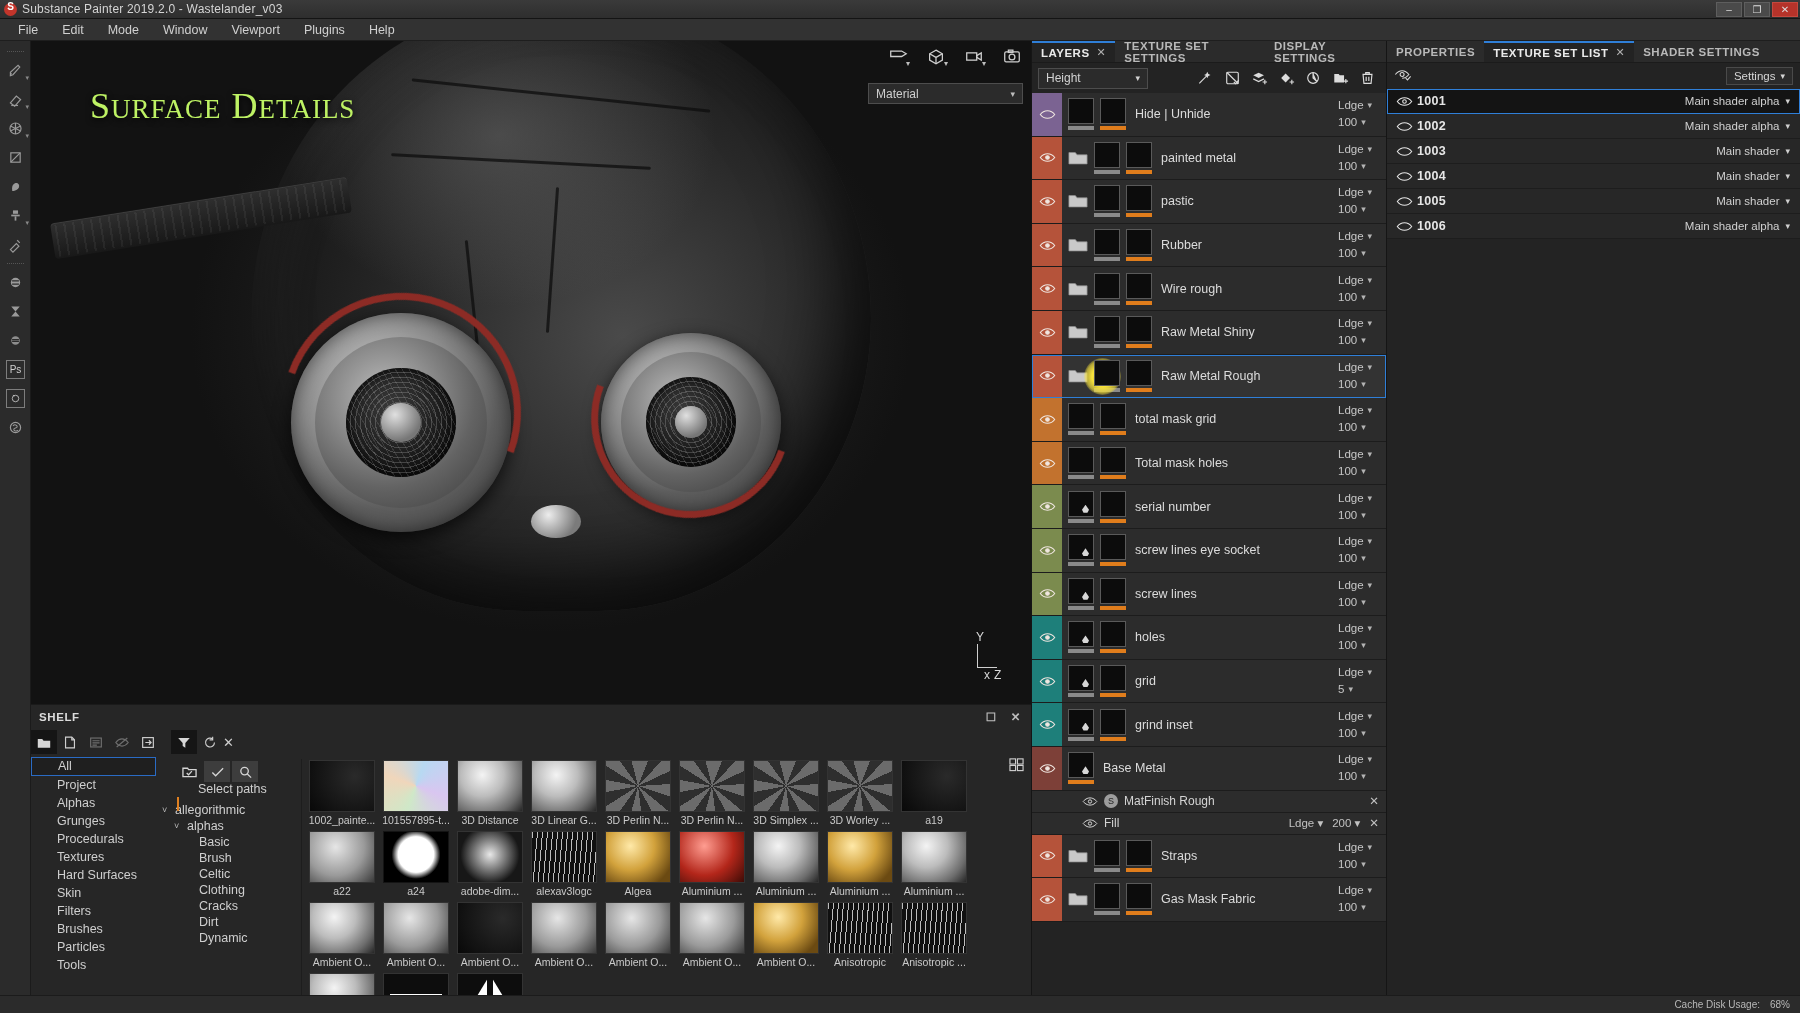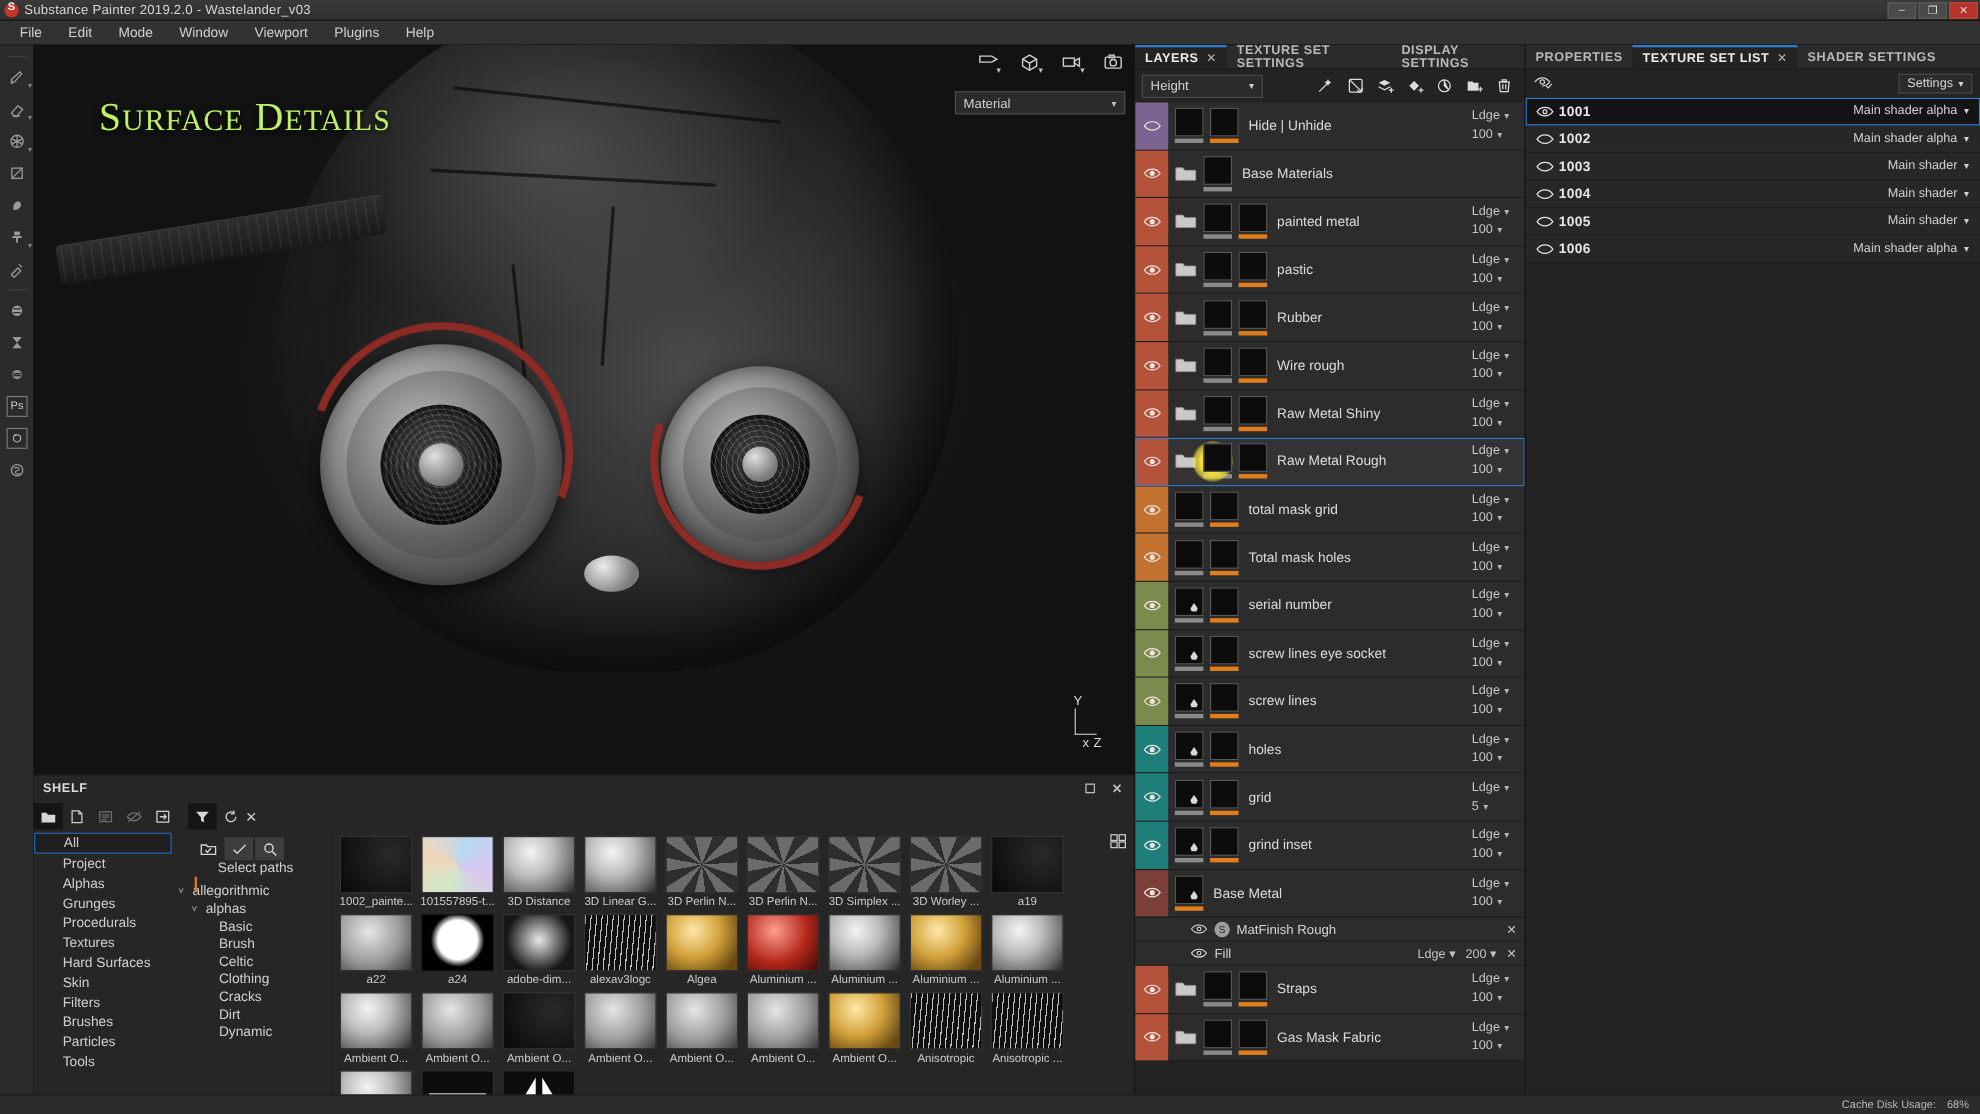--- a/index.html
+++ b/index.html
@@ -819,40 +819,20 @@
             <path d="M1.5 6.5S4.7 2 10 2s8.5 4.5 8.5 4.5S15.3 11 10 11 1.5 6.5 1.5 6.5z"></path>
             <circle class="pupil" cx="10" cy="6.5" r="2.1"></circle>
           </svg>
         </div>
         <div class="rowmain">
           <span class="folder"><svg viewBox="0 0 22 17">
               <path d="M1 2.5h7l2 2.5h11V15H1z"></path>
             </svg></span>
           <div class="thumbs">
             <div class="thumb">
-              <div class="img noisy" style=""></div>
-              <div class="bar "></div>
-            </div>
-          </div>
-          <span class="lname">Base Materials</span>
-        </div>
-      </div>
-      <div class="row">
-        <div class="cstrip" style="background:#b5533a">
-          <svg viewBox="0 0 20 13">
-            <path d="M1.5 6.5S4.7 2 10 2s8.5 4.5 8.5 4.5S15.3 11 10 11 1.5 6.5 1.5 6.5z"></path>
-            <circle class="pupil" cx="10" cy="6.5" r="2.1"></circle>
-          </svg>
-        </div>
-        <div class="rowmain">
-          <span class="folder"><svg viewBox="0 0 22 17">
-              <path d="M1 2.5h7l2 2.5h11V15H1z"></path>
-            </svg></span>
-          <div class="thumbs">
-            <div class="thumb">
               <div class="img" style=""></div>
               <div class="bar "></div>
             </div>
             <div class="thumb">
               <div class="img" style=""></div>
               <div class="bar o"></div>
             </div>
           </div>
           <span class="lname">painted metal</span>
           <div class="rowright">

